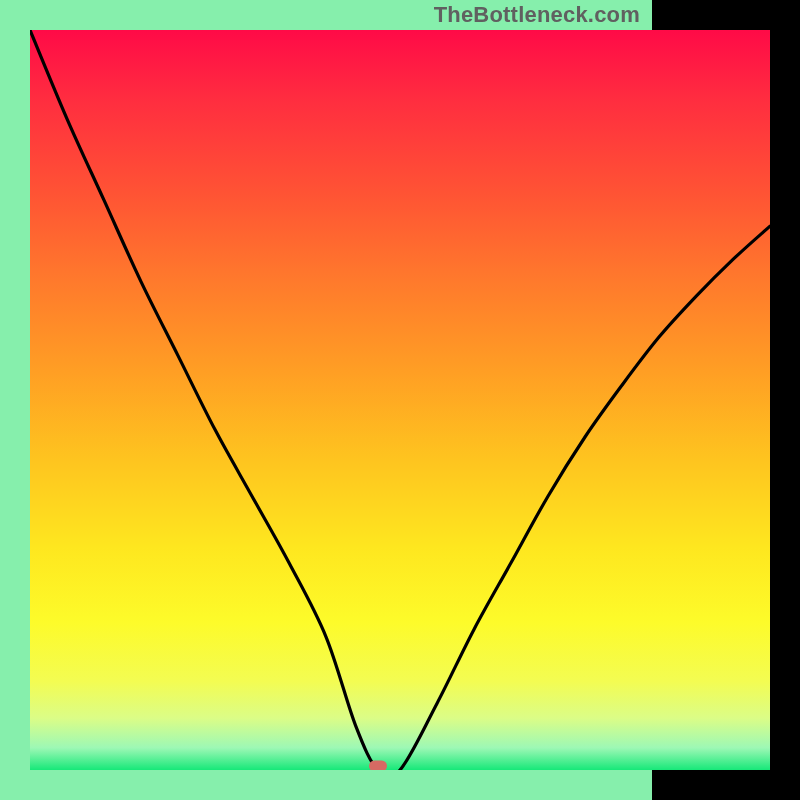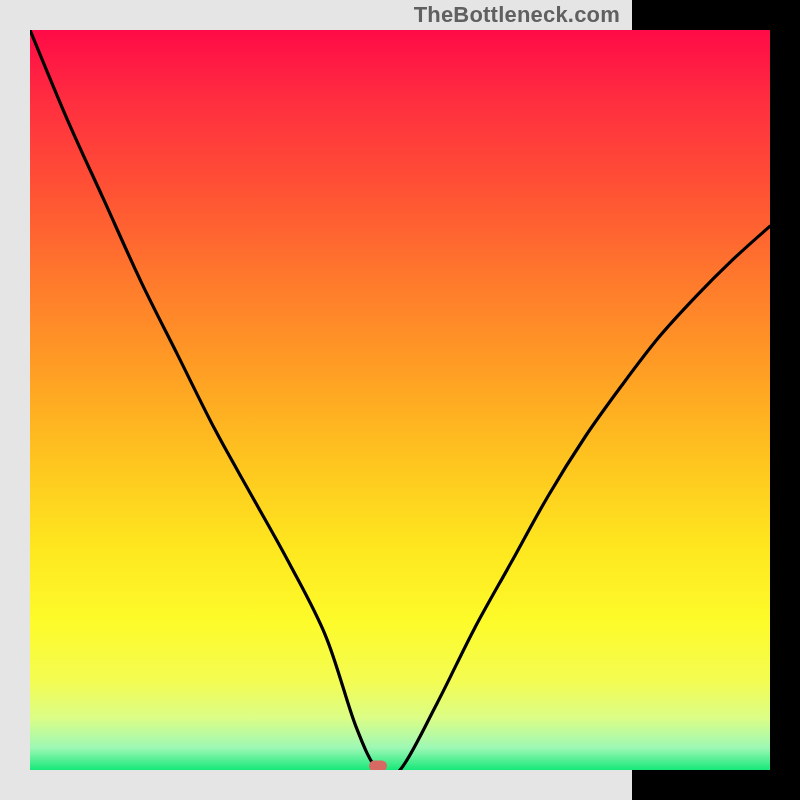--- a/index.html
+++ b/index.html
@@ -8,21 +8,22 @@
     width: 800px;
     height: 800px;
     overflow: hidden;
     background: #000;
     font-family: Arial, Helvetica, sans-serif;
   }
   .frame {
     position: relative;
     width: 632px;
     height: 800px;
-    background: #e5e5e5;
+    background: #86efac;
+    padding-left: 20px;
   }
   .watermark {
     position: absolute;
     top: 2px;
     right: 12px;
     color: #606060;
     font-size: 22px;
     font-weight: 600;
     letter-spacing: 0.2px;
     z-index: 5;

